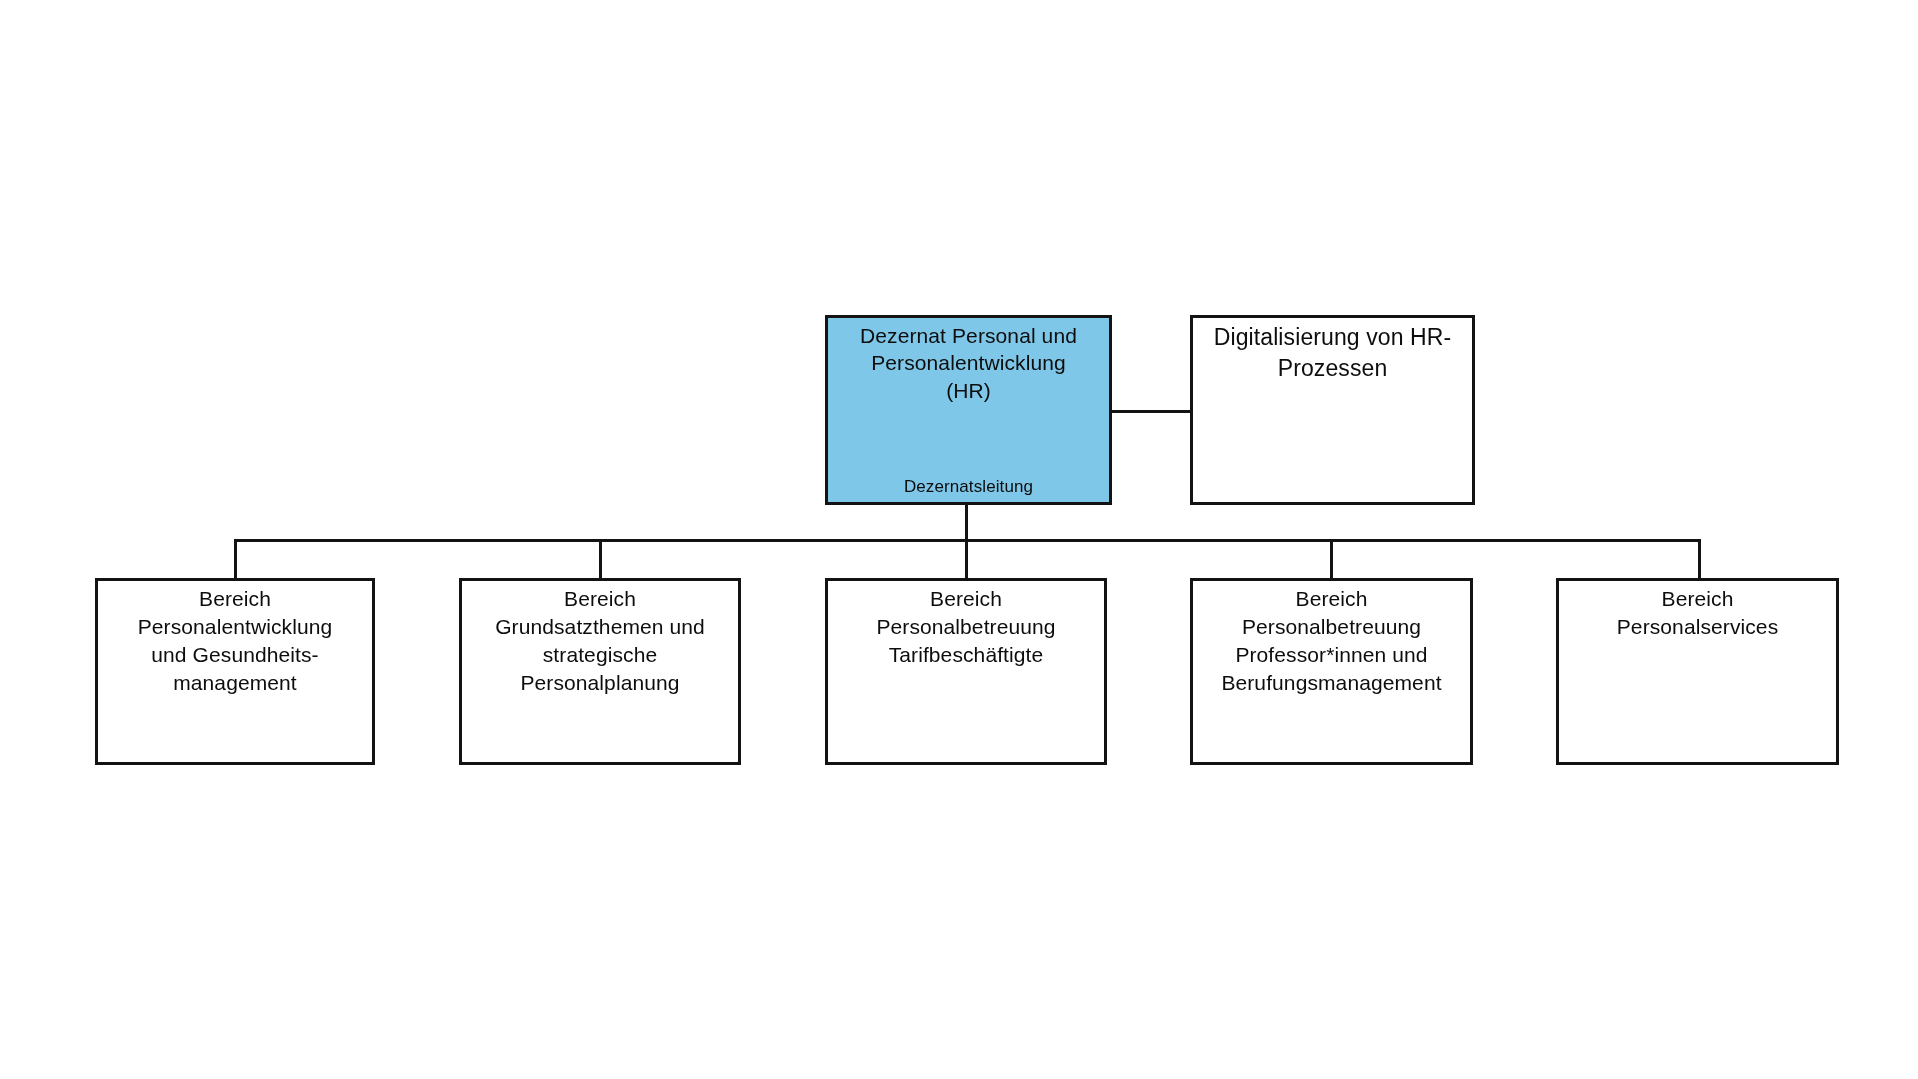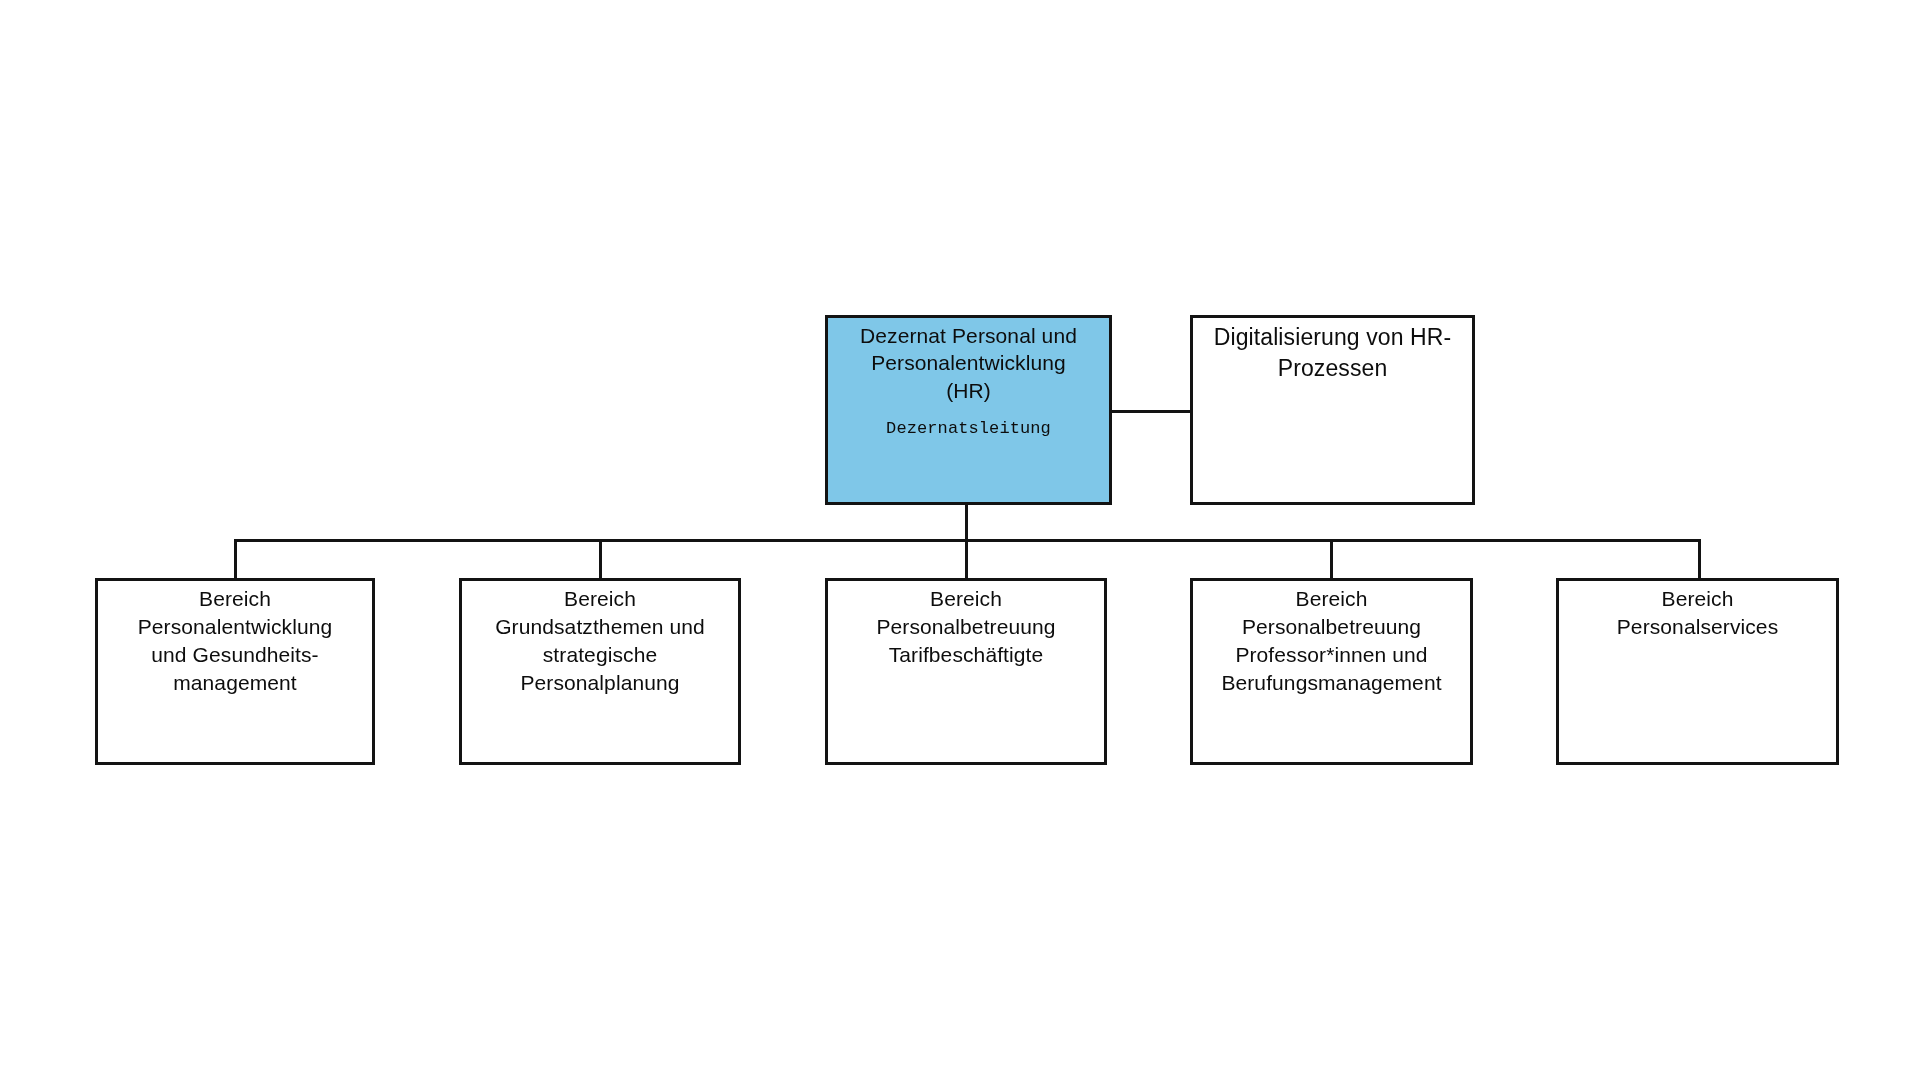--- a/index.html
+++ b/index.html
@@ -31,21 +31,21 @@
 
   
   .node {
     position: absolute;
     box-sizing: border-box;
     border: 3px solid #131313;
     background: #ffffff;
     display: flex;
     flex-direction: column;
     align-items: center;
-    justify-content: flex-start;
+    justify-content: space-between;
     text-align: center;
     padding: 4px 10px;
   }
 
   .node-root {
     background: #7fc7e8;
   }
 
   .node-title {
     font-size: 21px;
@@ -53,21 +53,20 @@
     letter-spacing: 0.1px;
     white-space: pre-line;
   }
 
   .node-subtitle {
     font-size: 17px;
     line-height: 1.3;
     margin-top: 14px;
     letter-spacing: 0.1px;
     white-space: pre-line;
-    font-family: Liberation Mono, monospace;
   }
 
   .node-leaf .node-title {
     font-size: 21px;
     line-height: 1.33;
   }
 
   .node-side .node-title {
     font-size: 23px;
     line-height: 1.33;

